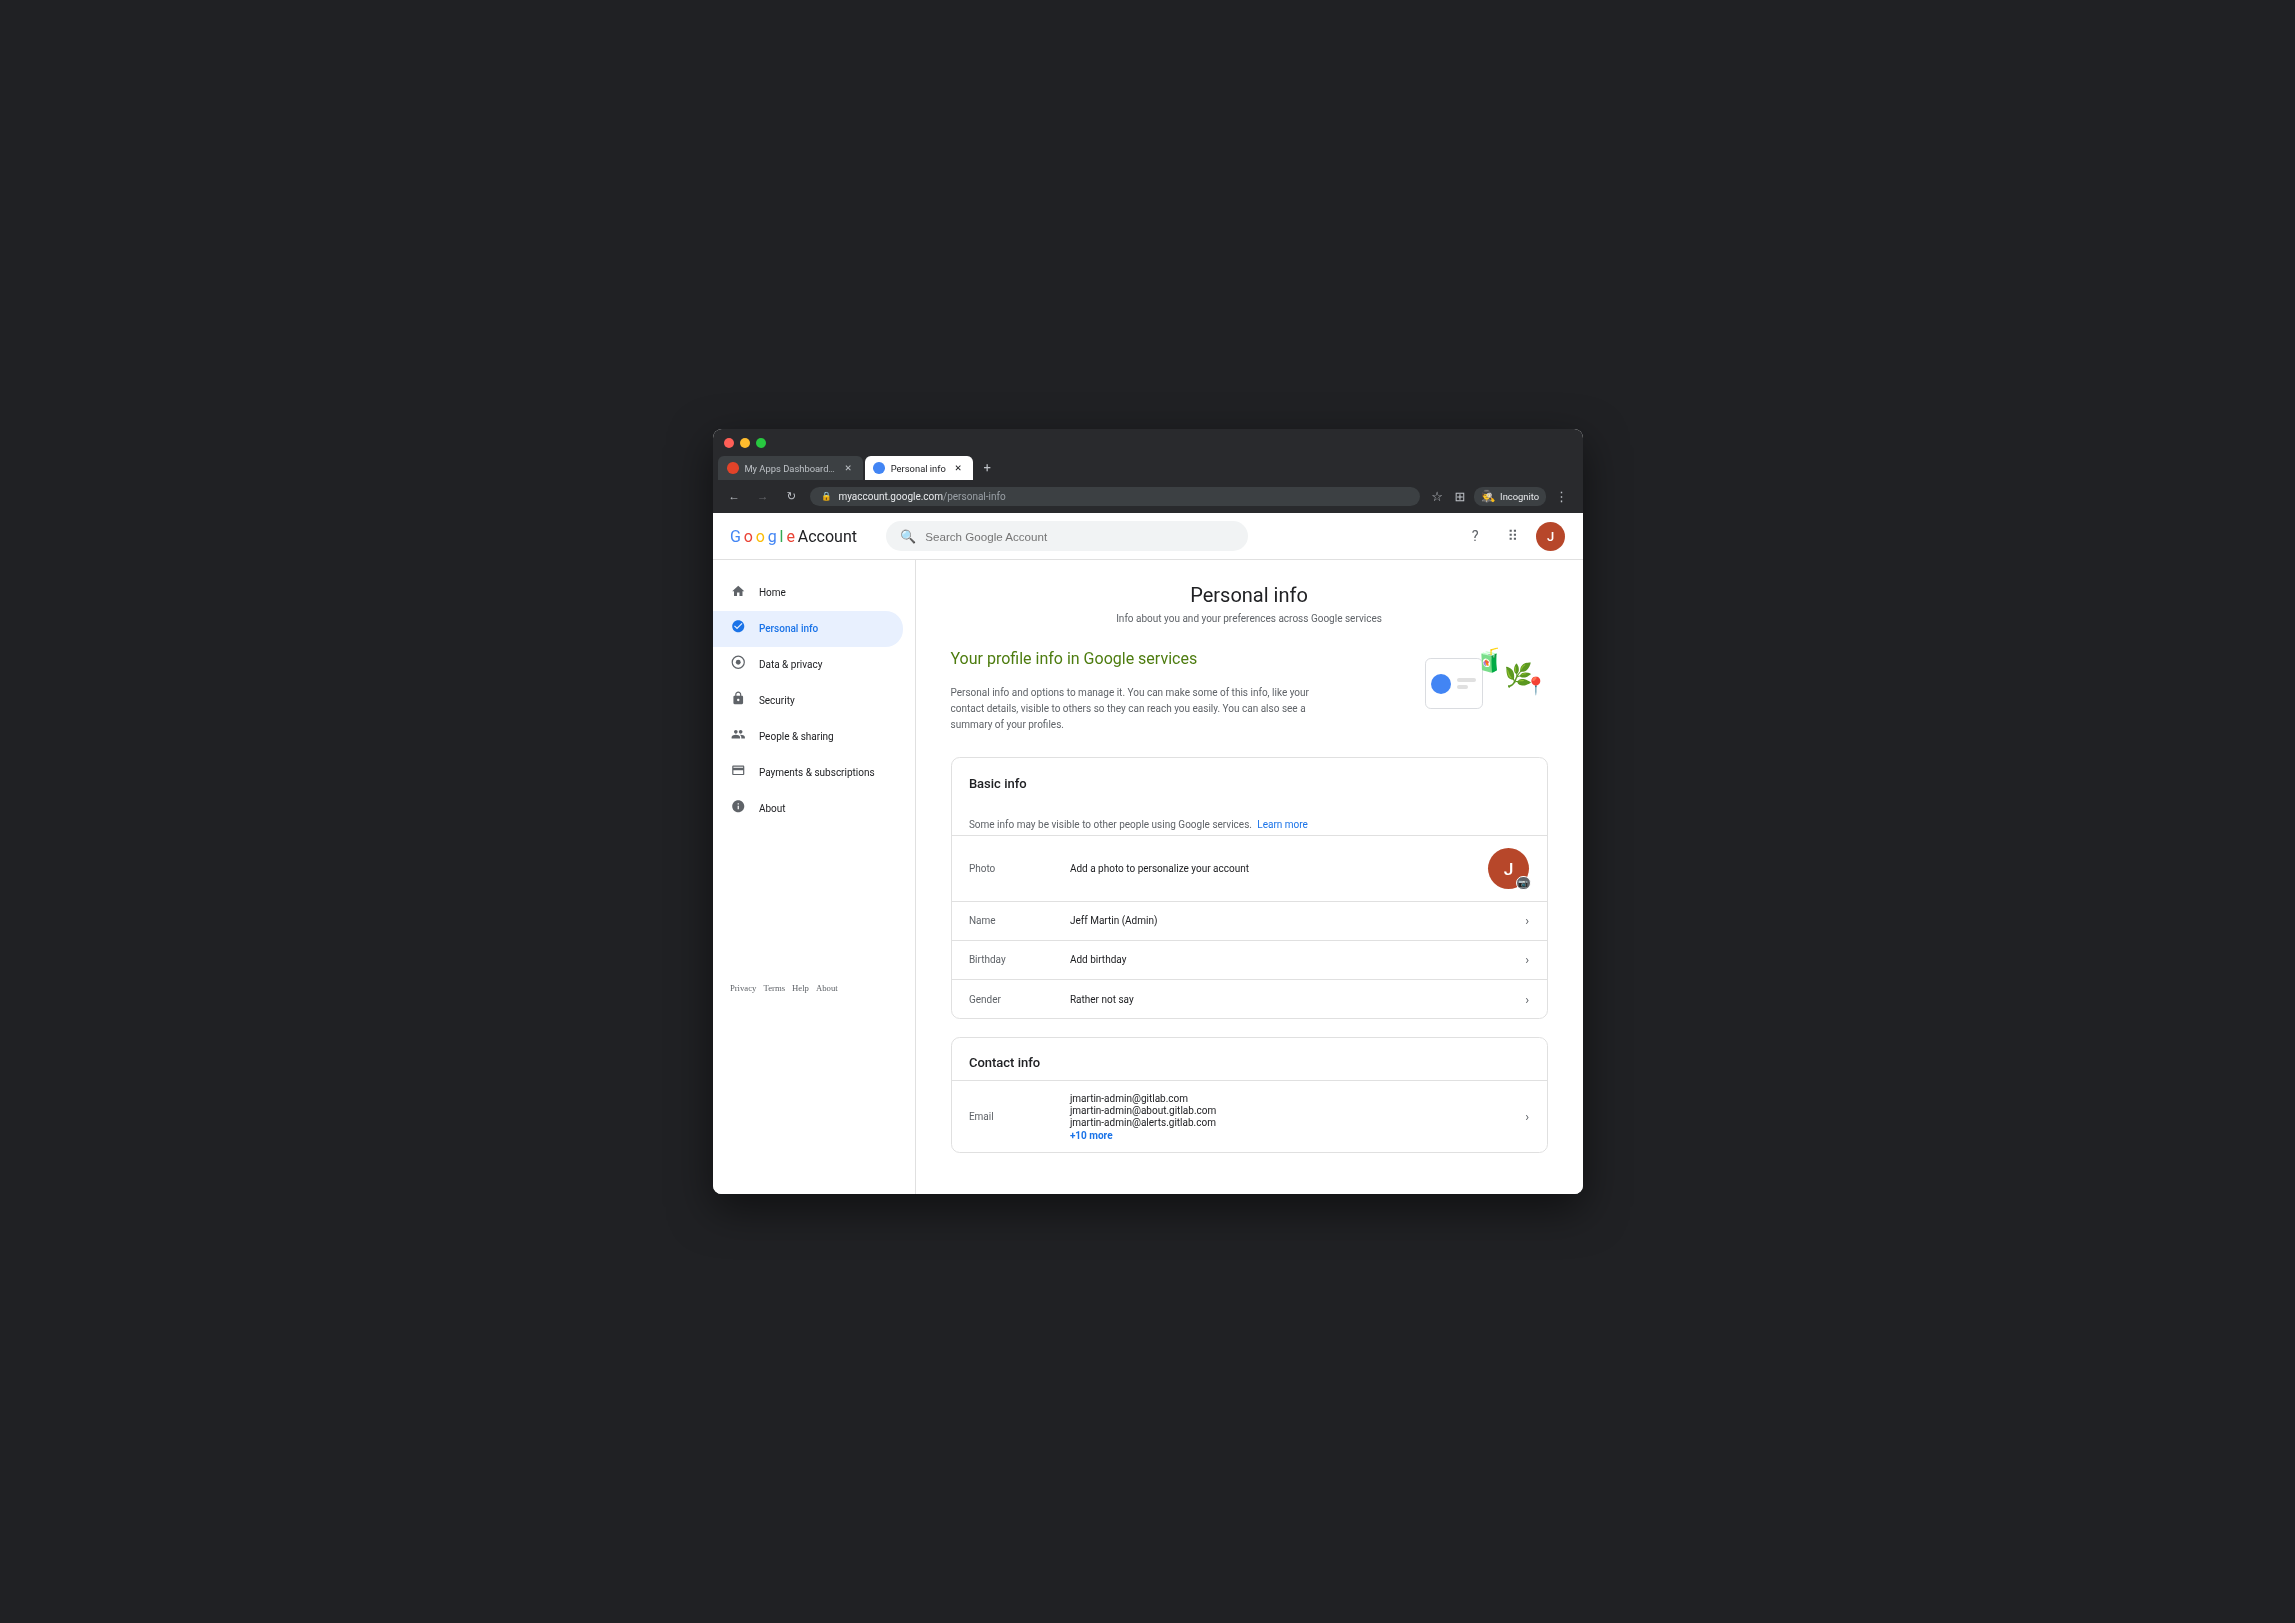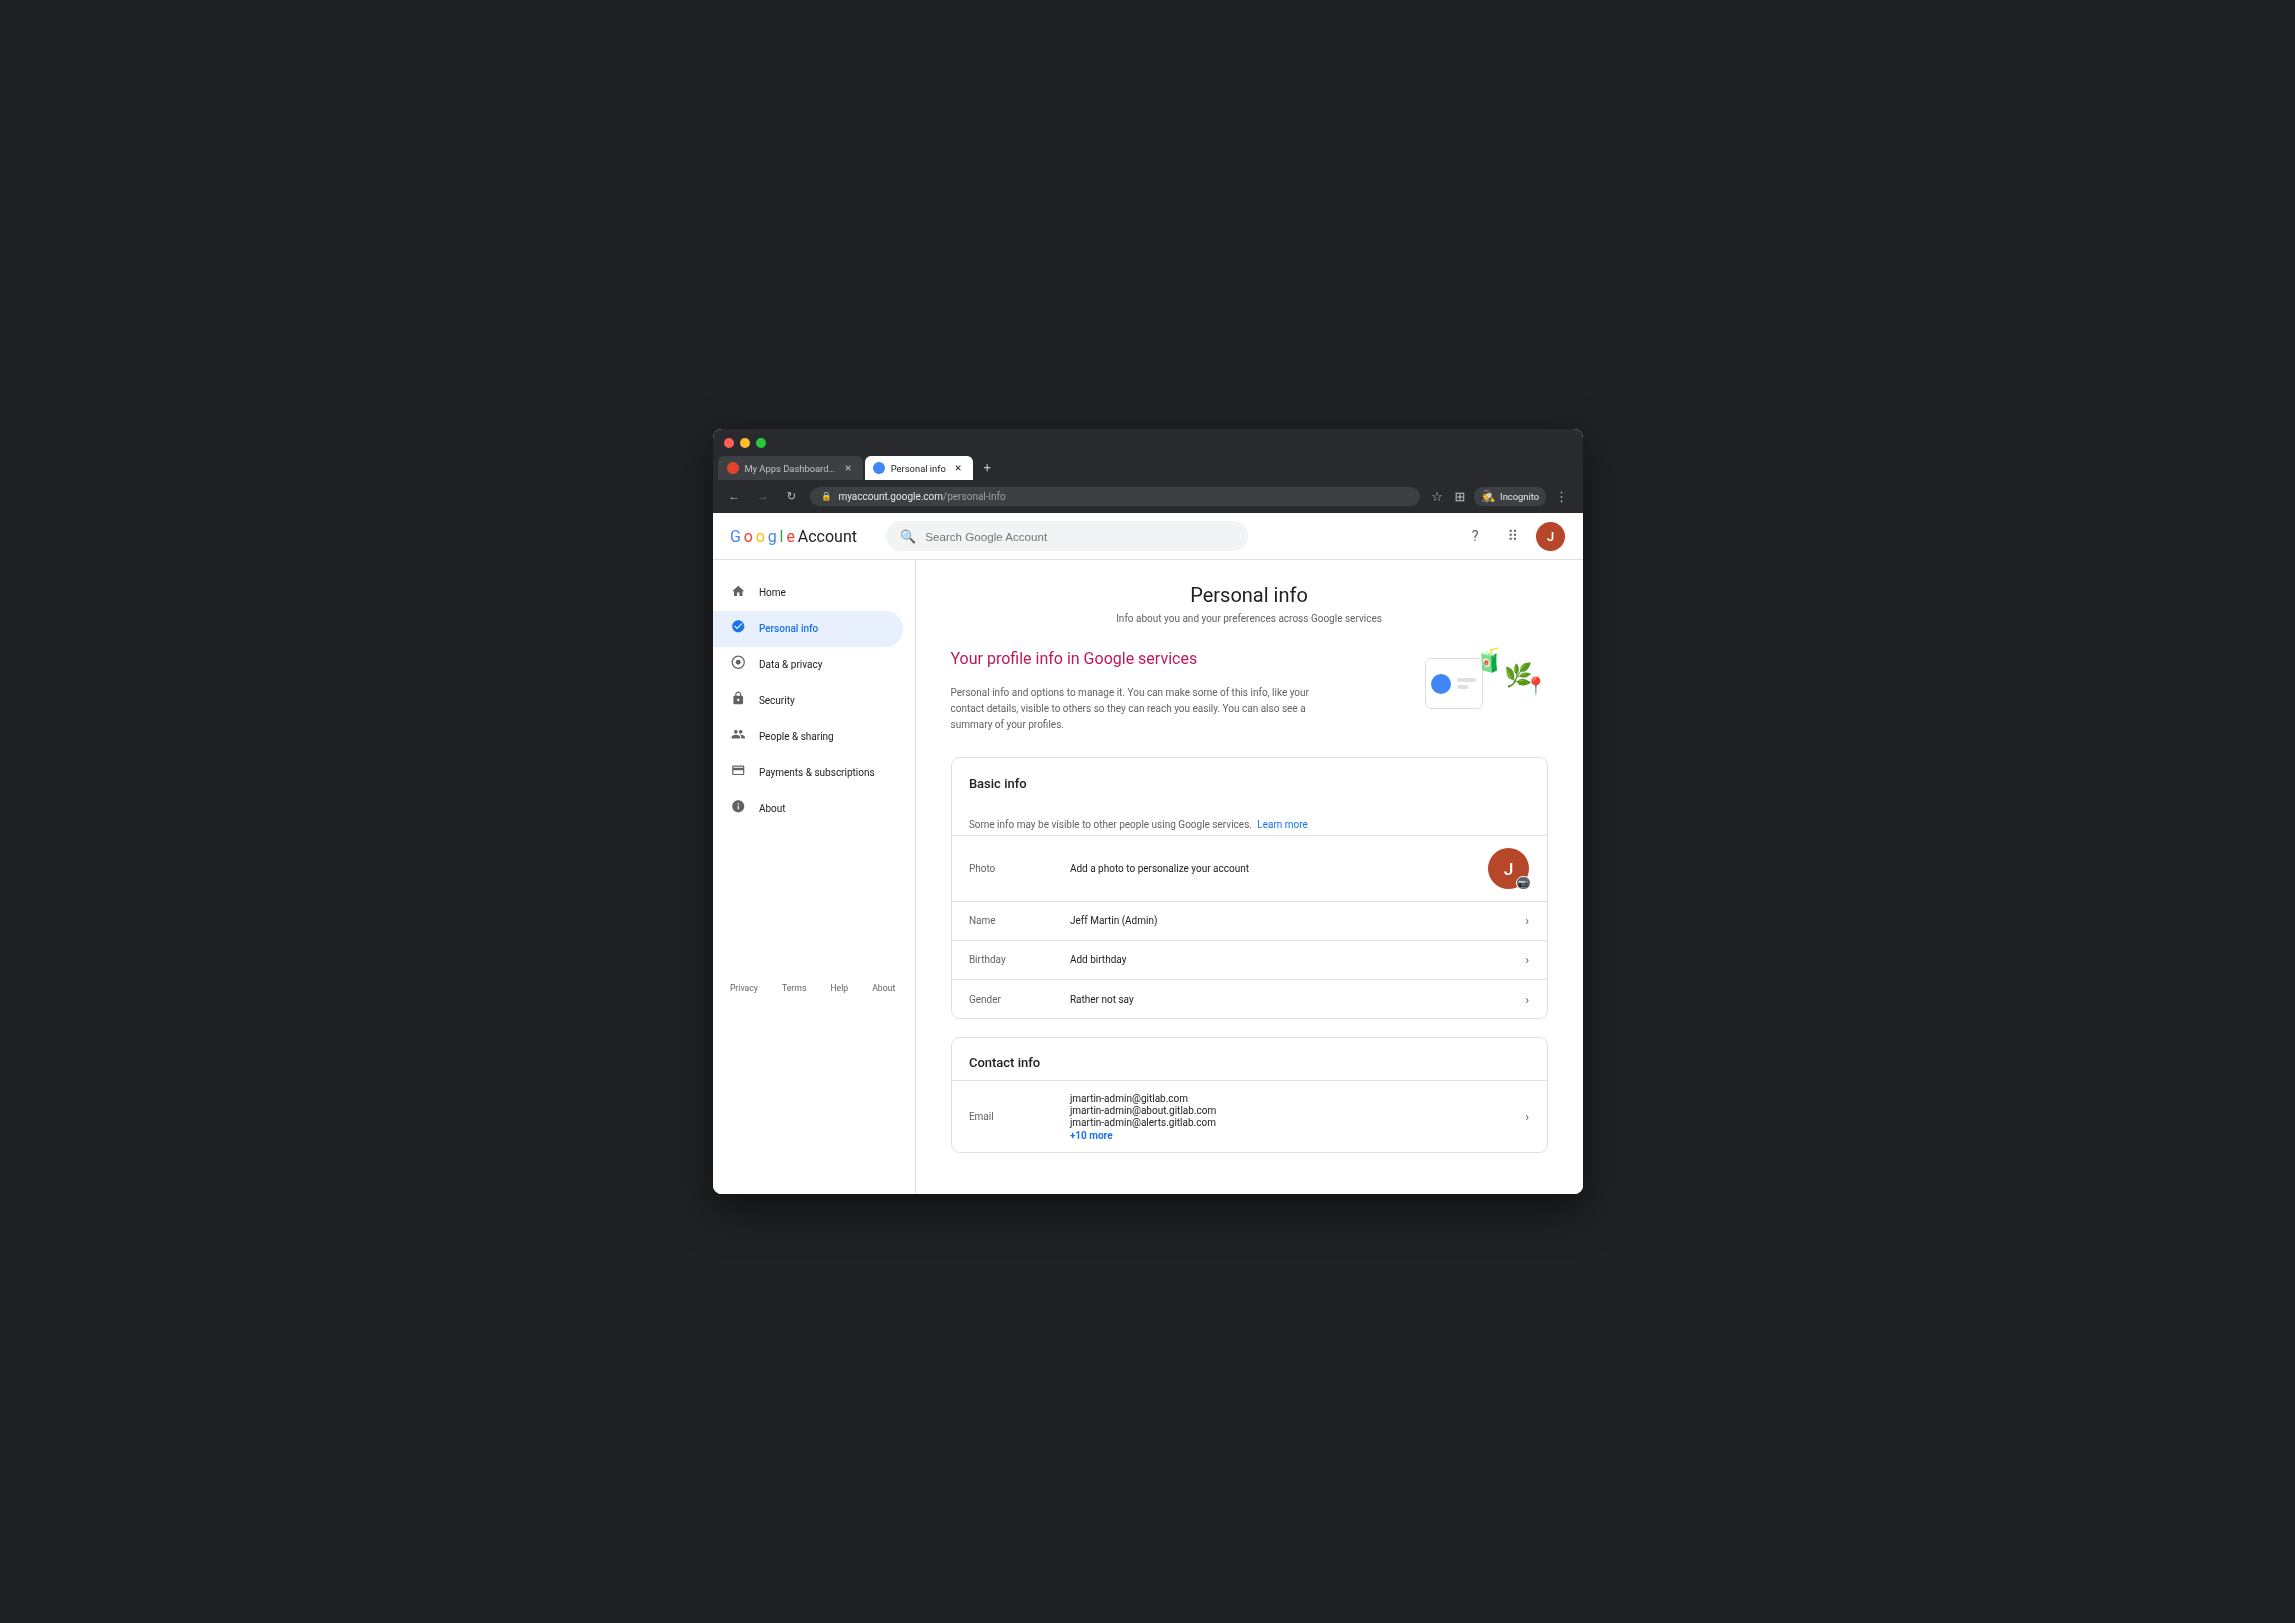--- a/index.html
+++ b/index.html
@@ -354,21 +354,21 @@
       gap: 17.4px;
     }
 
     .profile-banner-text {
       flex: 1;
     }
 
     .profile-banner-title {
       font-size: 16px;
       font-weight: 400;
-      color: #be185d;
+      color: #4d7c0f;
       margin-bottom: 17px;
     }
 
     .profile-banner-desc {
       font-size: 10px;
       color: #5f6368;
       line-height: 1.6;
       max-width: 362px;
     }
 
@@ -546,22 +546,23 @@
     .illus-emoji-3 {
       position: absolute;
       top: 3.6px;
       right: 3.6px;
       font-size: 17.4px;
     }
 
     .sidebar-bottom-links {
       padding: 11.6px 17.4px;
       display: flex;
-      gap: 24px;
+      gap: 7px;
       flex-wrap: wrap;
+      font-family: Liberation Serif, serif;
     }
   </style>
 </head>
 <body>
 
 <div class="browser-window">
 
   <div class="browser-chrome">
     <div class="traffic-lights">
       <div class="traffic-light tl-red"></div>

